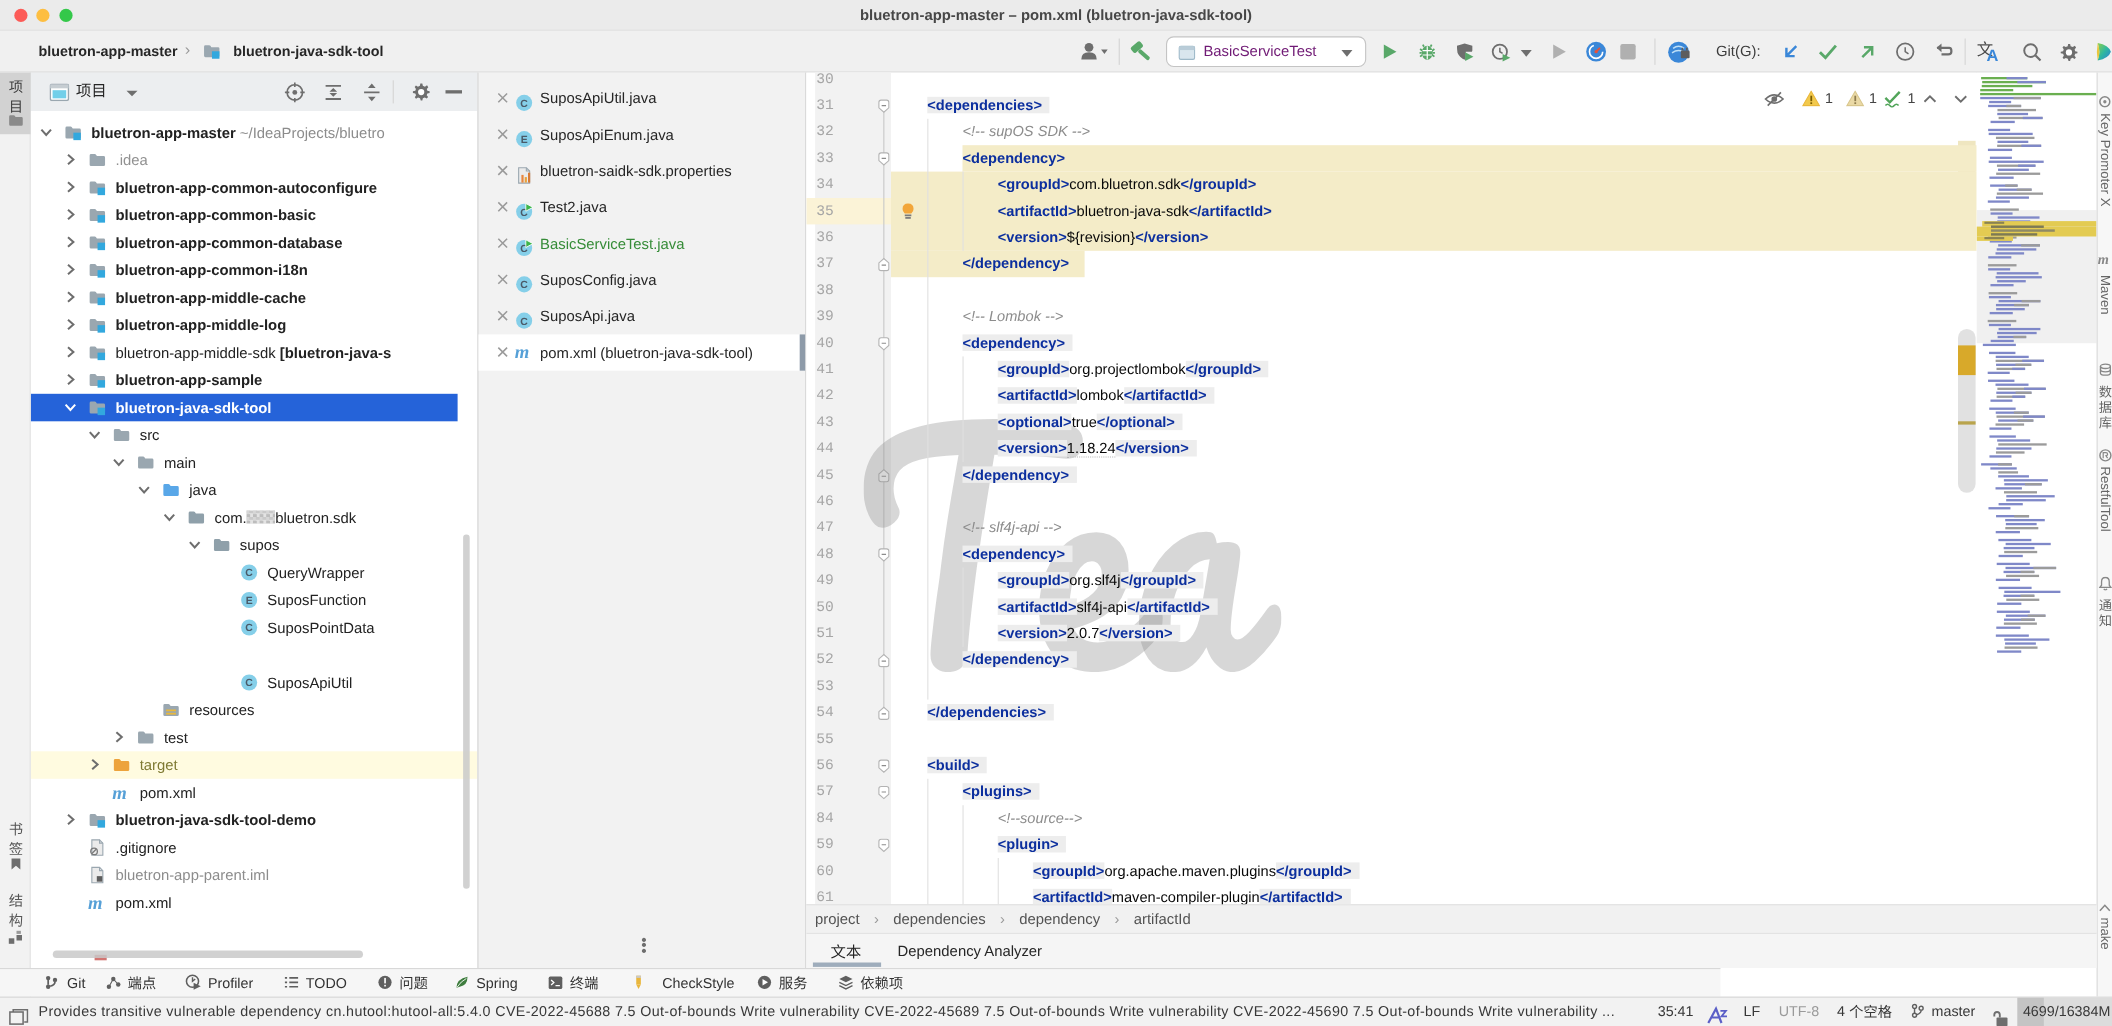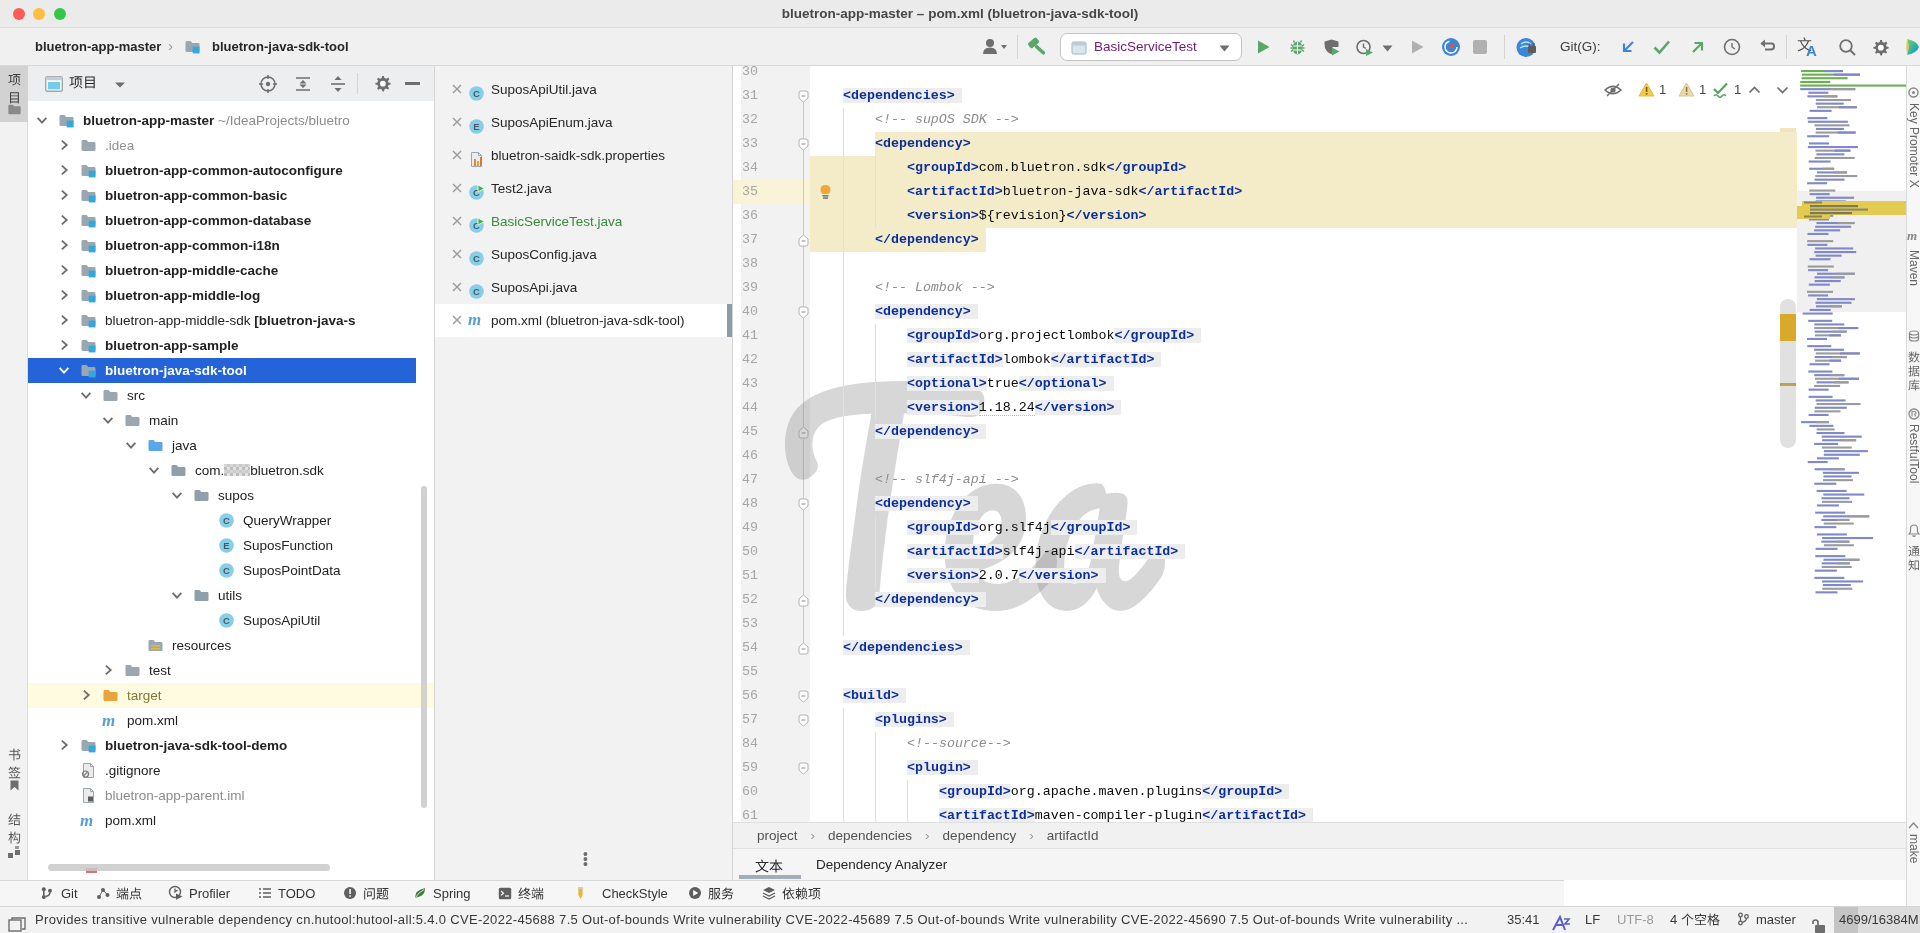--- a/index.html
+++ b/index.html
@@ -25,21 +25,21 @@
 
 #flist{left:434px;top:66px;width:299px;height:814px;background:#f2f2f2;border-left:1px solid #d4d4d4;border-right:1px solid #d4d4d4}
 .frow{position:absolute;left:0;width:297px;height:33px;line-height:33px;font-size:13.5px;color:#262626;white-space:nowrap}
 .fx{position:absolute;left:16px;top:10px;width:12px;height:12px}
 .ficon{position:absolute;left:33px;top:8px;width:17px;height:17px}
 .ftxt{position:absolute;left:56px}
 
 #editor{left:733px;top:66px;width:1064px;height:756px;background:#fff;overflow:hidden}
 #gutter{position:absolute;left:8px;top:0;width:69px;height:756px;background:#f2f2f2}
 .lno{position:absolute;width:25px;text-align:right;height:24px;line-height:24px;font-family:"Liberation Mono",monospace;font-size:13.3px;color:#a6a6a6}
-.cl{position:absolute;height:24px;line-height:24px;font-family:Liberation Mono, monospace;font-size:13.3px;color:#080808;white-space:pre;z-index:3}
+.cl{position:absolute;height:24px;line-height:24px;font-family:Liberation Sans, sans-serif;font-size:13.3px;color:#080808;white-space:pre;z-index:3}
 .cl b{font-weight:bold;color:#0c2f9e;background:#ededed}
 .cl.hl b{background:transparent}
 .cl i{font-style:italic;color:#8c8c8c;font-weight:normal}
 .cl b.e{padding-right:7px}
 .cl.hl b.e{padding-right:0}
 .guide{position:absolute;width:1px;background:#e0e0e0;z-index:2}
 .beige{position:absolute;background:#f4ecc8;z-index:1}
 
 #minimap{left:1797px;top:66px;width:109px;height:756px;background:#fff}
 
@@ -399,29 +399,20 @@
             <text x="8.5" y="12" font-family="Liberation Sans" font-size="9.5" font-weight="bold" fill="#4a5a68" text-anchor="middle">E</text>
           </svg></span>
         <span class="lbl" style="left:215px">SuposFunction</span>
       </div>
 <div class="trow" style="top:457px;">
         <span class="ticon" style="left:190px"><svg viewBox="0 0 17 17" width="17" height="17">
             <circle cx="8.5" cy="8.5" r="7.3" fill="#85cfe9"></circle>
             <text x="8.5" y="12" font-family="Liberation Sans" font-size="9.5" font-weight="bold" fill="#4a5a68" text-anchor="middle">C</text>
           </svg></span>
         <span class="lbl" style="left:215px">SuposPointData</span>
-      </div>
-<div class="trow" style="top:482px;">
-        <svg class="chev" style="left:143px" width="11" height="11" viewBox="0 0 11 11">
-          <path d="M1.5 3.5 L5.5 8 L9.5 3.5" stroke="#6e6e6e" stroke-width="1.7" fill="none"></path>
-        </svg>
-        <span class="ticon" style="left:165px"><svg width="17" height="17" viewBox="0 0 17 17">
-            <path d="M1.5 4.4 Q1.5 3.1 2.8 3.1 L6.1 3.1 Q6.9 3.1 7.3 3.7 L8.1 4.9 L14.2 4.9 Q15.5 4.9 15.5 6.2 L15.5 12.7 Q15.5 14 14.2 14 L2.8 14 Q1.5 14 1.5 12.7 Z" fill="#8fa0aa"></path>
-          </svg></span>
-        <span class="lbl" style="left:190px">utils</span>
       </div>
 <div class="trow" style="top:507px;">
         <span class="ticon" style="left:190px"><svg viewBox="0 0 17 17" width="17" height="17">
             <circle cx="8.5" cy="8.5" r="7.3" fill="#85cfe9"></circle>
             <text x="8.5" y="12" font-family="Liberation Sans" font-size="9.5" font-weight="bold" fill="#4a5a68" text-anchor="middle">C</text>
           </svg></span>
         <span class="lbl" style="left:215px">SuposApiUtil</span>
       </div>
 <div class="trow" style="top:557px;">
         <svg class="chev" style="left:74px" width="11" height="11" viewBox="0 0 11 11">
@@ -948,21 +939,21 @@
 <div class="abs" style="left:1908px;top:541px"><svg width="12" height="12" viewBox="0 0 1000 1000" style="vertical-align:-2px;">
         <path transform="translate(0,880) scale(1,-1)" d="M65 757C124 705 200 632 235 585L290 635C253 681 176 751 117 800ZM256 465H43V394H184V110C140 92 90 47 39 -8L86 -70C137 -2 186 56 220 56C243 56 277 22 318 -3C388 -45 471 -57 595 -57C703 -57 878 -52 948 -47C949 -27 961 7 969 26C866 16 714 8 596 8C485 8 400 15 333 56C298 79 276 97 256 108ZM364 803V744H787C746 713 695 682 645 658C596 680 544 701 499 717L451 674C513 651 586 619 647 589H363V71H434V237H603V75H671V237H845V146C845 134 841 130 828 129C816 129 774 129 726 130C735 113 744 88 747 69C814 69 857 69 883 80C909 91 917 109 917 146V589H786C766 601 741 614 712 628C787 667 863 719 917 771L870 807L855 803ZM845 531V443H671V531ZM434 387H603V296H434ZM434 443V531H603V443ZM845 387V296H671V387Z" fill="#666"></path>
       </svg></div>
 <div class="abs" style="left:1908px;top:555px"><svg width="12" height="12" viewBox="0 0 1000 1000" style="vertical-align:-2px;">
         <path transform="translate(0,880) scale(1,-1)" d="M547 753V-51H620V28H832V-40H908V753ZM620 99V682H832V99ZM157 841C134 718 92 599 33 522C50 511 81 490 94 478C124 521 152 576 175 636H252V472V436H45V364H247C234 231 186 87 34 -21C49 -32 77 -62 86 -77C201 5 262 112 294 220C348 158 427 63 461 14L512 78C482 112 360 249 312 296C317 319 320 342 322 364H515V436H326L327 471V636H486V706H199C211 745 221 785 230 826Z" fill="#666"></path>
       </svg></div>
 <svg class="abs" width="11" height="11" viewBox="0 0 11 11" style="left:1908px;top:820px">
       <path d="M1 8 L5.5 3 L10 8" fill="none" stroke="#888" stroke-width="1.4"></path>
     </svg>
 <div class="abs" style="left:1907px;top:834px;width:13px;writing-mode:vertical-lr;font-size:12px;color:#666;white-space:nowrap">make</div>
-<div class="abs" id="bcrumb"><span style="margin-left:24px">project</span><span style="color:#9a9a9a;margin:0 13px">›</span>dependencies<span style="color:#9a9a9a;margin:0 13px">›</span>dependency<span style="color:#9a9a9a;margin:0 13px">›</span>artifactId</div>
+<div class="abs" id="bcrumb"><span style="margin-left:8px">project</span><span style="color:#9a9a9a;margin:0 13px">›</span>dependencies<span style="color:#9a9a9a;margin:0 13px">›</span>dependency<span style="color:#9a9a9a;margin:0 13px">›</span>artifactId</div>
 <div class="abs" id="tabrow">
 <div style="position:absolute;left:22px;top:8px"><svg width="14" height="14" viewBox="0 0 1000 1000" style="vertical-align:-2px;">
           <path transform="translate(0,880) scale(1,-1)" d="M423 823C453 774 485 707 497 666L580 693C566 734 531 799 501 847ZM50 664V590H206C265 438 344 307 447 200C337 108 202 40 36 -7C51 -25 75 -60 83 -78C250 -24 389 48 502 146C615 46 751 -28 915 -73C928 -52 950 -20 967 -4C807 36 671 107 560 201C661 304 738 432 796 590H954V664ZM504 253C410 348 336 462 284 590H711C661 455 592 344 504 253Z" fill="#262626"></path>
         </svg><svg width="14" height="14" viewBox="0 0 1000 1000" style="vertical-align:-2px;">
           <path transform="translate(0,880) scale(1,-1)" d="M460 839V629H65V553H367C294 383 170 221 37 140C55 125 80 98 92 79C237 178 366 357 444 553H460V183H226V107H460V-80H539V107H772V183H539V553H553C629 357 758 177 906 81C920 102 946 131 965 146C826 226 700 384 628 553H937V629H539V839Z" fill="#262626"></path>
         </svg></div>
 <div style="position:absolute;left:6px;top:26px;width:62px;height:4px;background:#9fadbc"></div>
 <div style="position:absolute;left:83px;top:8px;font-size:13.5px;color:#262626">Dependency Analyzer</div>
 </div>
 <div class="abs" id="botbar">

